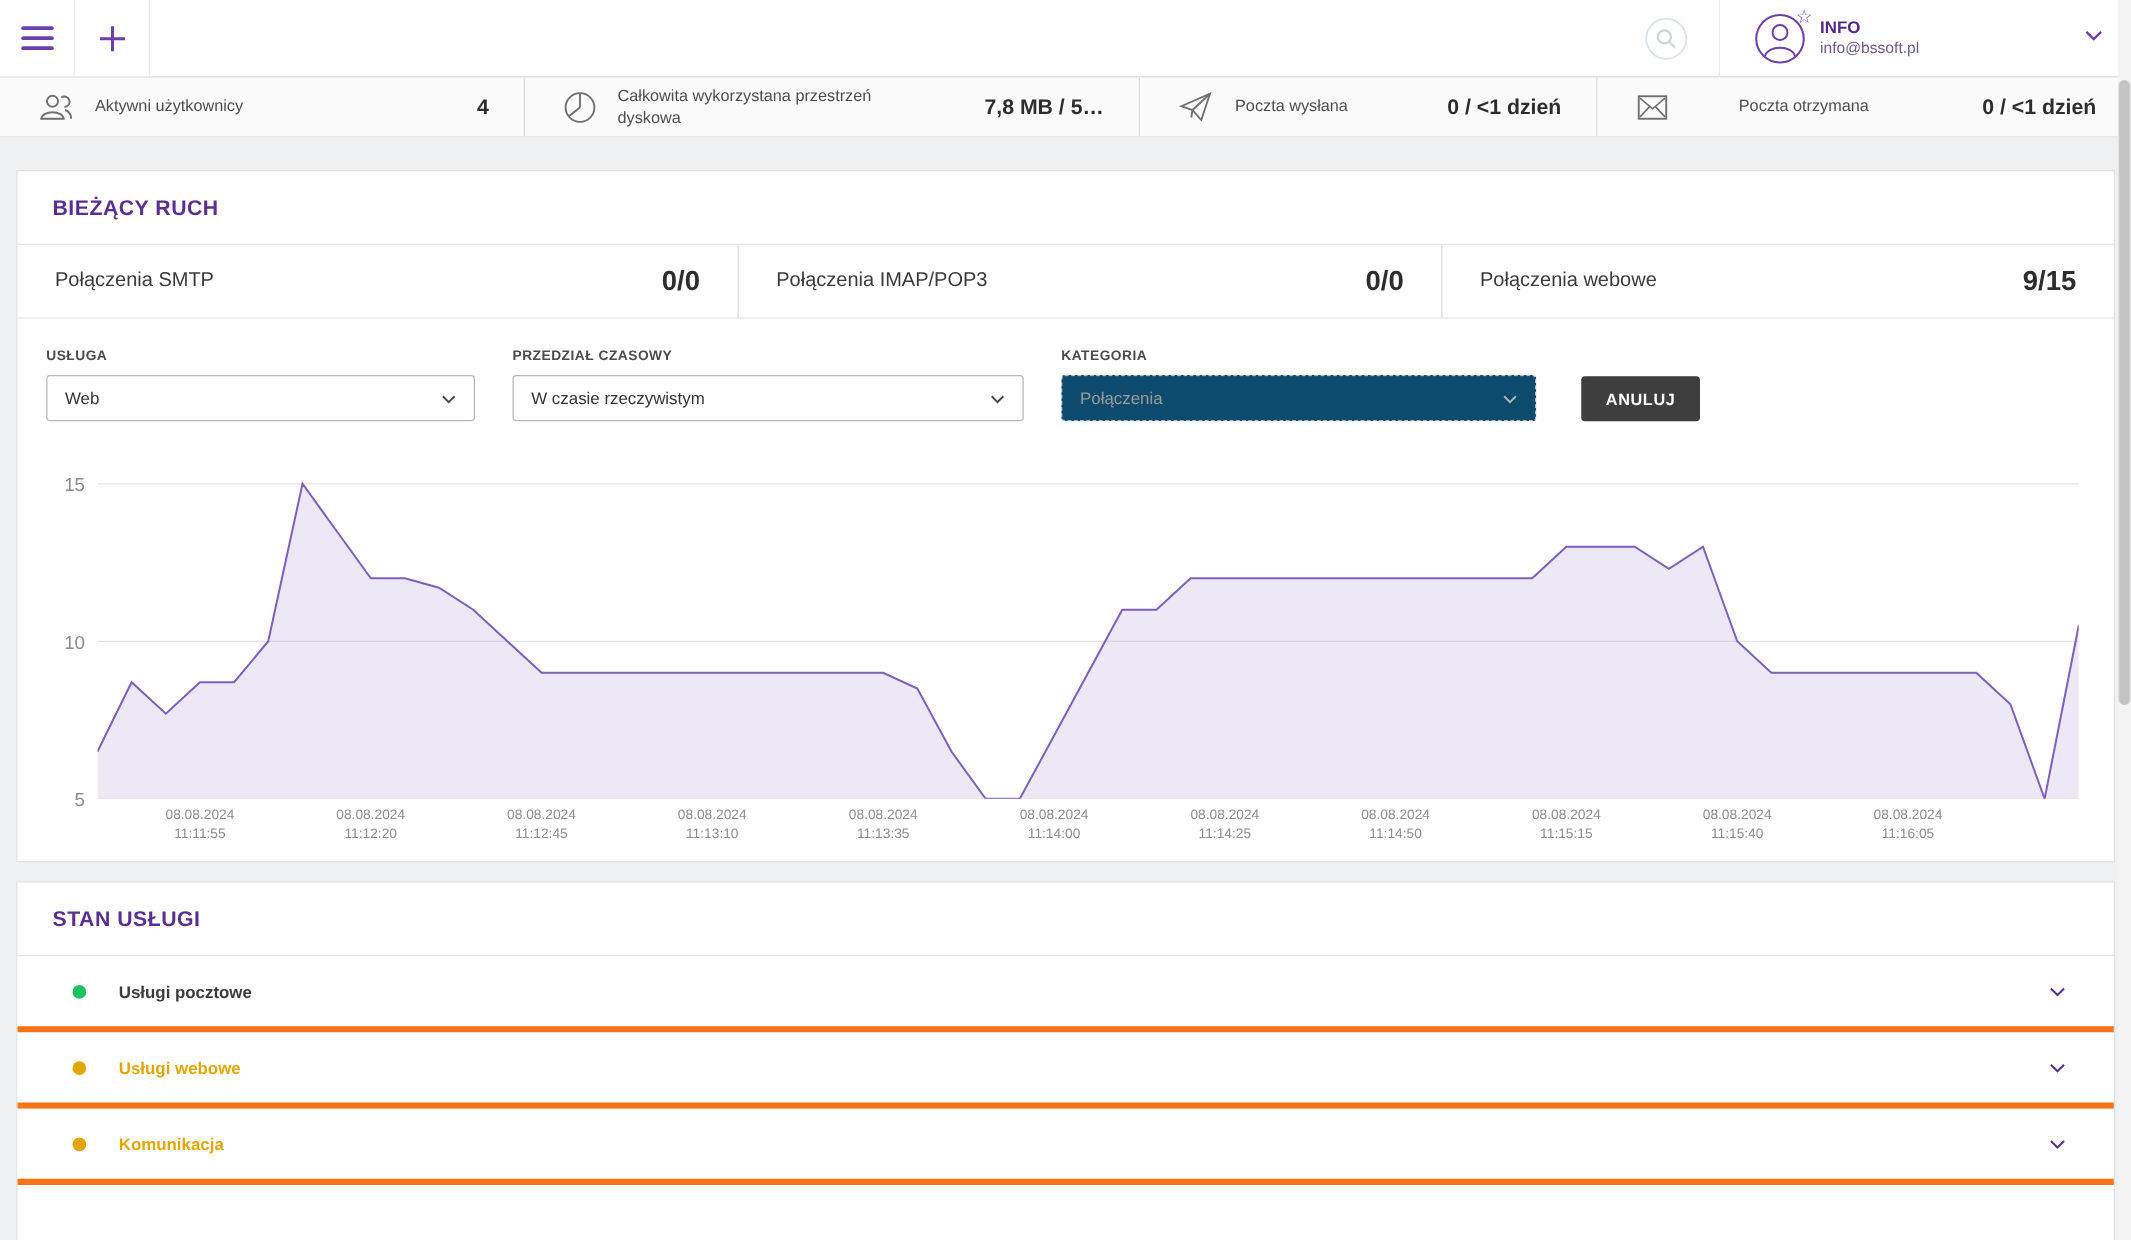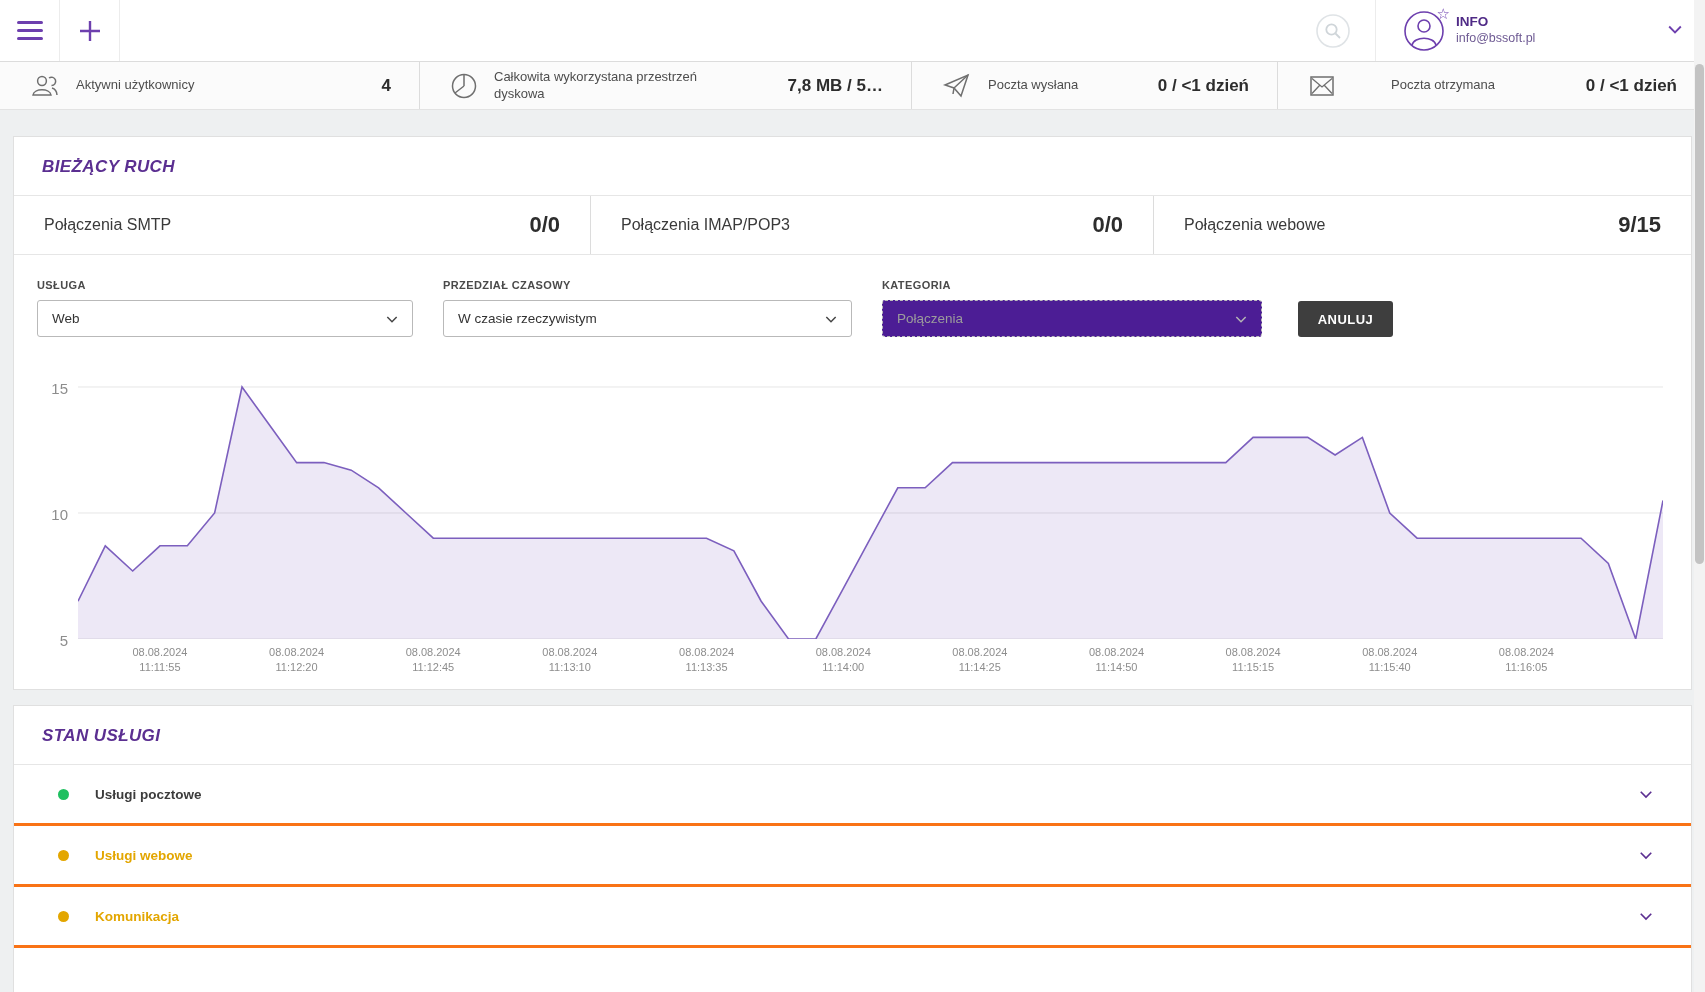--- a/index.html
+++ b/index.html
@@ -30,60 +30,60 @@
   .stat { display:flex; align-items:center; padding:0 28px 0 30px; border-right:1px solid #dcdcdc; }
   .stat:last-child { border-right:none;gap:39px; }
   .stat .s-icon { margin-right:16px; flex:0 0 auto; display:flex; }
   .stat .s-label { font-size:13px; color:#4d4d4d; line-height:1.25; }
   .stat .s-value { margin-left:auto; font-size:17px; font-weight:bold; color:#2d2d2d; white-space:nowrap; }
 
   
   .card { background:#fff; border:1px solid #e0e0e0; margin:0 13px; }
   .card1 { margin-top:26px; }
   .card2 { margin-top:15px; height:300px; }
-  .card-header { padding:20px 28px 18px; border-bottom:1px solid #e6e6e6;font-style:italic; }
+  .card-header { padding:20px 28px 18px; border-bottom:1px solid #e6e6e6; }
   .card-title { color:#5b2f91; font-size:17px; font-weight:bold; letter-spacing:.4px; }
 
   
   .conn-row { display:grid; grid-template-columns:577px 563px 1fr; border-bottom:1px solid #e6e6e6; }
   .conn { display:flex; align-items:center; height:58px; padding:0 30px; border-right:1px solid #dcdcdc; }
   .conn:last-child { border-right:none; }
   .conn .c-label { font-size:16px; color:#3a3a3a; }
   .conn .c-value { margin-left:auto; font-weight:bold; font-size:22px; color:#2d2d2d; }
 
   
   .filters { display:flex; align-items:flex-end; gap:30px; padding:24px 23px 6px; }
   .field { display:flex; flex-direction:column; }
   .f-label { font-size:11px; font-weight:bold; color:#4a4a4a; letter-spacing:.4px; margin-bottom:9px; }
   .select { height:37px; border:1px solid #b9b9b9; border-radius:3px; background:#fff;
             display:flex; align-items:center; padding:0 12px 0 14px; font-size:13.5px; color:#333;
             cursor:pointer; }
   .select .sel-text { flex:1 1 auto; }
-  .sel-service { width:376px;gap:44px; }
+  .sel-service { width:343px;gap:44px; }
   .sel-range { width:409px; }
   .sel-category { width:380px; }
-  .select.disabled { border:1px dashed #bdbdbd; background:#4c1d95; color:#9c9c9c; cursor:default; }
+  .select.disabled { border:1px dashed #bdbdbd; background:#0c4a6e; color:#9c9c9c; cursor:default; }
   .btn-cancel { height:36px; width:95px; margin-left:6px; background:#3e3e3e; color:#fff; border:none;
                 border-radius:3px; font-family:"Liberation Sans",sans-serif; font-weight:bold; font-size:13px;
                 letter-spacing:.5px; cursor:pointer;margin-top:15px; }
 
   
   .chart-wrap { position:relative; margin:34px 28px 0; height:312px; }
   .y-gutter { position:absolute; left:0; top:0; width:36px; height:262px; }
   .y-gutter div { position:absolute; right:10px; font-size:15px; color:#8d8d8d; }
   .plot-area { position:absolute; left:36px; right:0; top:0; height:262px; }
   .plot-area svg { width:100%; height:262px; display:block; }
   .x-axis { position:absolute; left:36px; right:0; top:268px; height:40px; }
   .x-axis .xl { position:absolute; transform:translateX(-50%); text-align:center;
                 font-size:11px; color:#8d8d8d; line-height:1.35; white-space:nowrap; }
   .grid { stroke:#e6e6e6; stroke-width:1; }
 
   
   .srow { display:flex; align-items:center; height:61px; padding:0 36px 0 44px;
-          border-bottom:3px solid #f97316; cursor:pointer; background:#fff; }
+          border-bottom:5px solid #f97316; cursor:pointer; background:#fff; }
   .dot { width:11px; height:11px; border-radius:50%; margin-right:26px; flex:0 0 auto; }
   .slabel { font-size:13.5px; font-weight:bold; }
   .srow .chev { margin-left:auto; display:flex; }
 
   
   .scrollbar { position:fixed; right:0; top:0; width:11px; height:992px; background:#f3f3f3; }
   .scrollbar .thumb { position:absolute; left:1px; right:1px; top:64px; height:500px;
                       background:#c3c3c3; border-radius:5px; cursor:pointer; }
 </style>
 </head>

